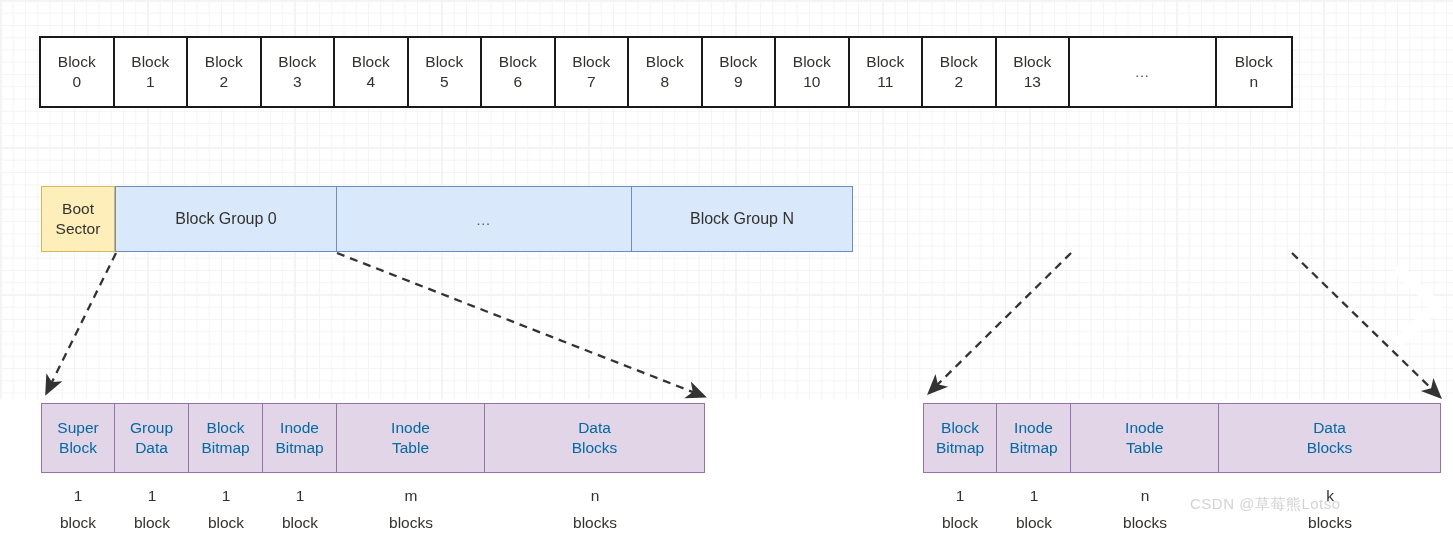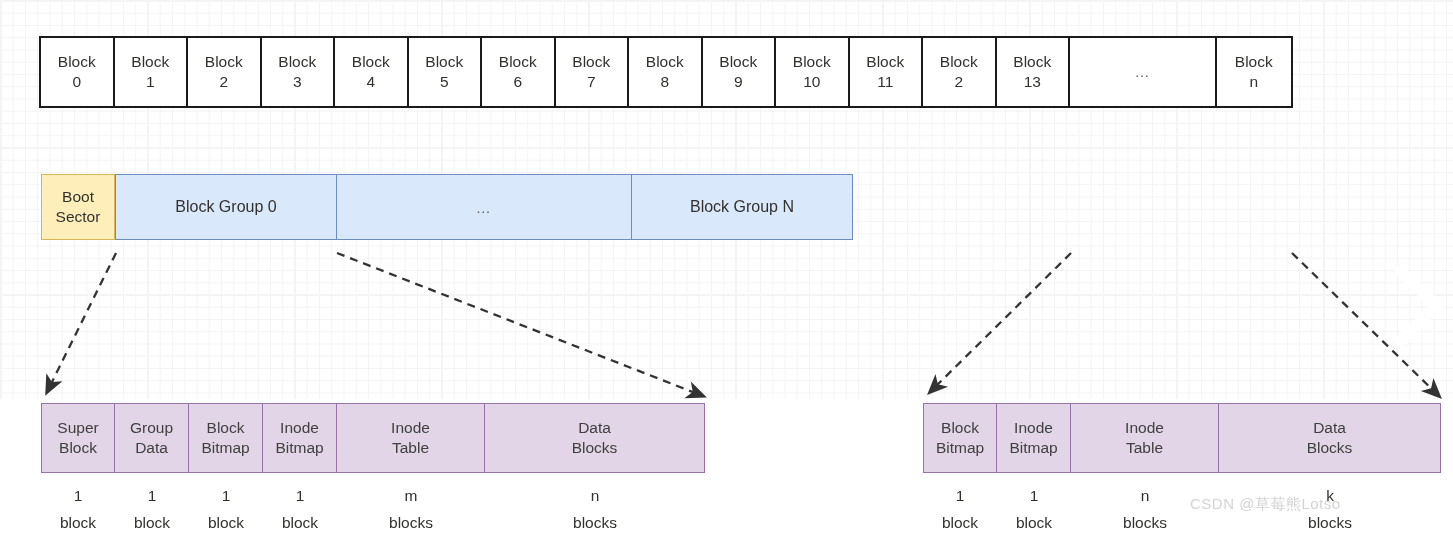--- a/index.html
+++ b/index.html
@@ -47,21 +47,21 @@
     line-height: 1.28;
     background: #ffffff;
   }
   .block-cell:last-child { border-right: none; }
   .block-cell.wide { width: 147px; }
   .block-cell .ell { letter-spacing: 1px; color: #5e5c59; font-size: 15px; }
 
   
   #group-strip {
     position: absolute;
-    left: 41px; top: 174px;
+    left: 41px; top: 186px;
     height: 66px;
     display: flex;
   }
   .boot-cell {
     width: 74px;
     background: #fdeeba;
     border: 1.6px solid #d6b656;
     display: flex; flex-direction: column;
     align-items: center; justify-content: center;
     font-size: 15.5px; color: #33312e; line-height: 1.28;
@@ -81,21 +81,21 @@
     position: absolute;
     height: 70px;
     display: flex;
   }
   .detail-cell {
     background: #e1d5e7;
     border: 1.6px solid #9673a6;
     border-left: none;
     display: flex; flex-direction: column;
     align-items: center; justify-content: center;
-    font-size: 15.5px; color: #404040; line-height: 1.3;
+    font-size: 15.5px; color: #0369a1; line-height: 1.3;
     text-align: right;
   }
   .detail-cell.first { border-left: 1.6px solid #9673a6; }
 
   .size-row { position: absolute; display: flex; }
   .size-cell {
     display: flex; flex-direction: column;
     align-items: center; justify-content: flex-start;
     font-size: 15.5px; color: #33312e; line-height: 1.75;
     text-align: center;

